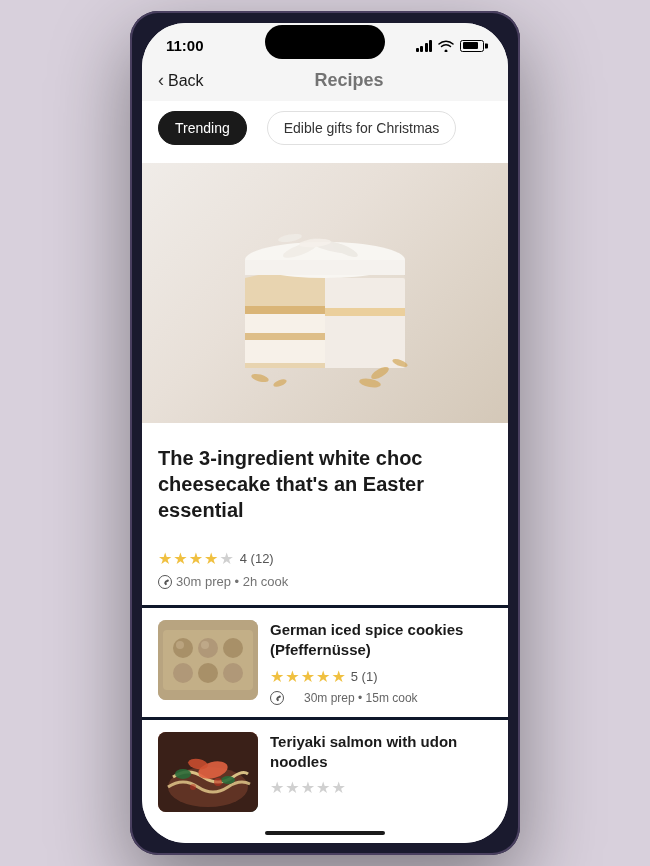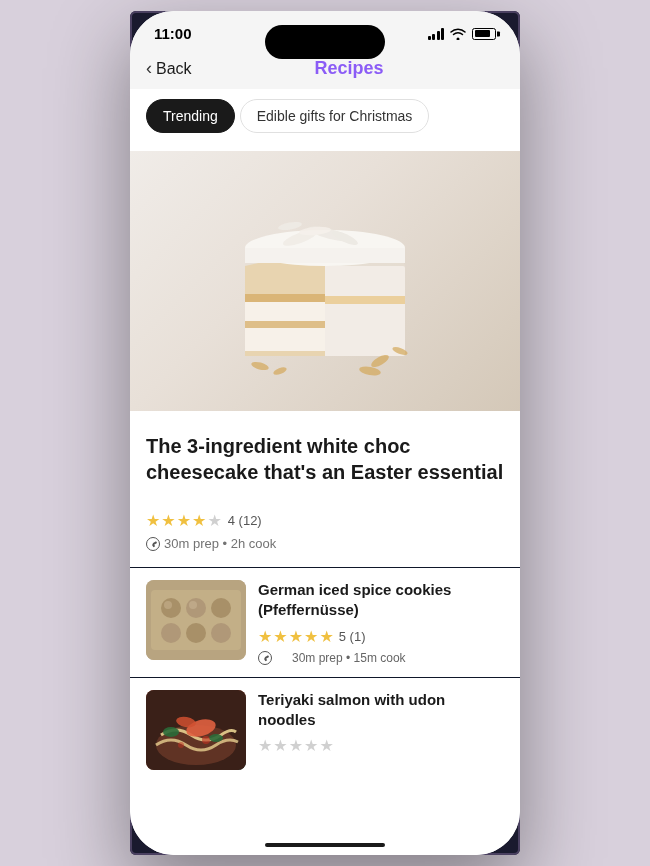--- a/index.html
+++ b/index.html
@@ -10,22 +10,22 @@
       justify-content: center;
       align-items: center;
       min-height: 100vh;
       font-family: -apple-system, BlinkMacSystemFont, 'Segoe UI', sans-serif;
     }
 
     .phone-frame {
       width: 390px;
       height: 844px;
       background: #1a1a2e;
-      border-radius: 6px;
-      padding: 0;
+      border-radius: 28px;
+      padding: 12px;
       position: relative;
       box-shadow: 0 30px 80px rgba(0,0,0,0.4), inset 0 0 0 2px #4a4060;
     }
 
     .phone-screen {
       width: 100%;
       height: 100%;
       background: #f5f5f5;
       border-radius: 44px;
       overflow: hidden;
@@ -135,36 +135,36 @@
     }
 
     .back-chevron {
       font-size: 18px;
       color: #333;
     }
 
     .nav-title {
       font-size: 18px;
       font-weight: 700;
-      color: #8b5cf6;
+      color: #737373;
       margin-left: 48px;
     }
 
     
     .content {
       flex: 1;
       overflow-y: auto;
       background: #fff;
     }
 
     
     .tabs-container {
       padding: 10px 16px;
       display: flex;
-      gap: 5px;
+      gap: 20px;
       overflow-x: auto;
       background: #fff;
       flex-shrink: 0;
       scrollbar-width: none;
     }
     .tabs-container::-webkit-scrollbar { display: none; }
 
     .tab-pill {
       padding: 8px 16px;
       border-radius: 20px;
@@ -270,21 +270,21 @@
 
     
     .recipe-list {
       padding: 8px 0;
     }
 
     .recipe-item {
       display: flex;
       gap: 12px;
       padding: 12px 16px;
-      border-top: 1px solid #0f172a;
+      border-top: 3px solid #0f172a;
       cursor: pointer;
     }
 
     .recipe-thumb {
       width: 100px;
       height: 80px;
       border-radius: 8px;
       flex-shrink: 0;
       overflow: hidden;
       position: relative;

